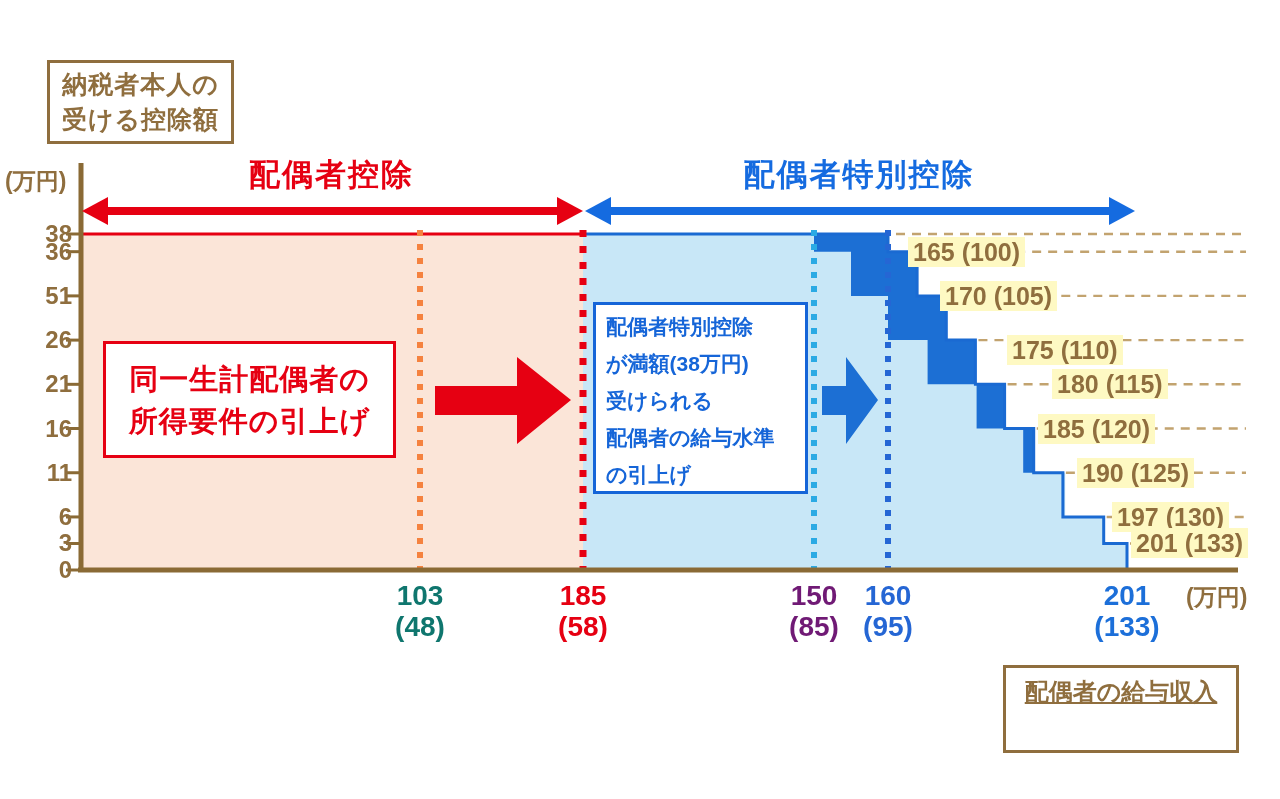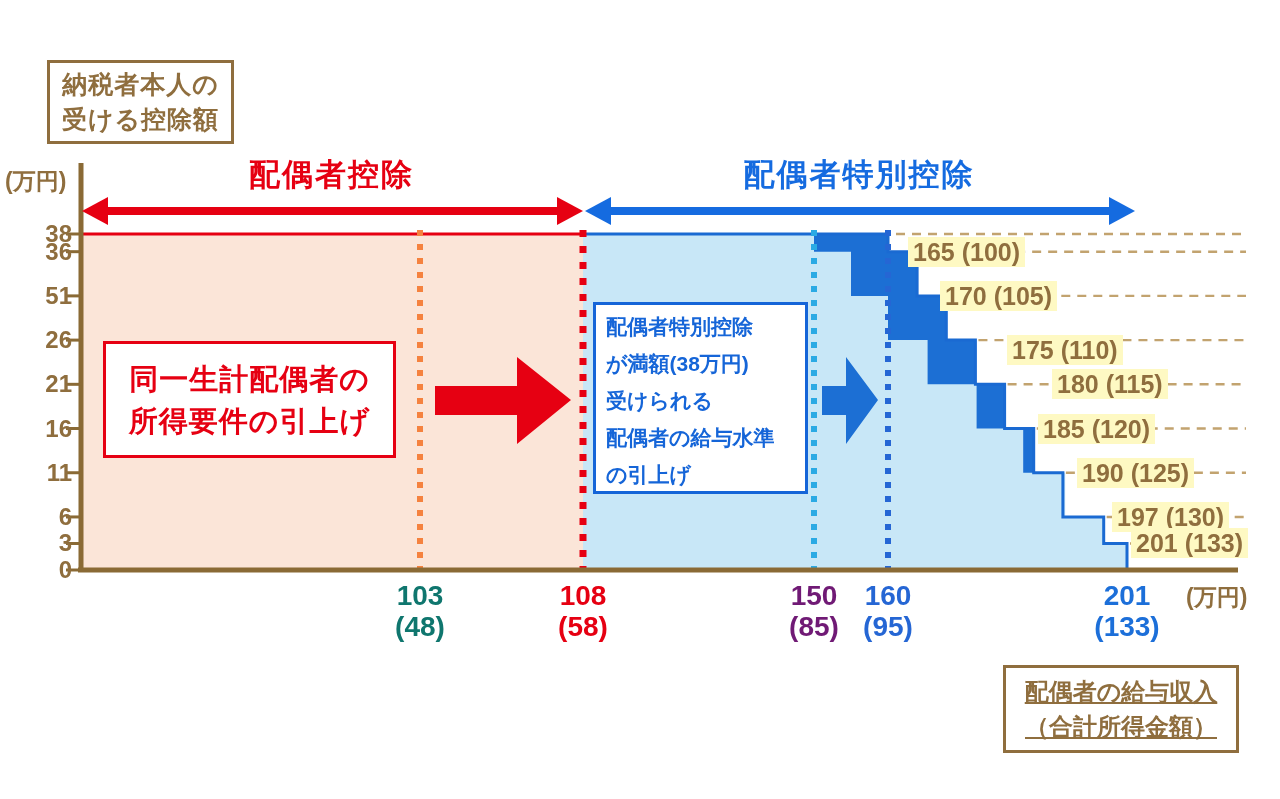--- a/index.html
+++ b/index.html
@@ -120,37 +120,36 @@
       <div class="steplab" style="left: 1077px; top: 457.737px;">190 (125)</div>
       <div class="steplab" style="left: 1112px; top: 501.947px;">197 (130)</div>
       <div class="steplab" style="left: 1131px; top: 528.474px;">201 (133)</div>
     </div>
   <div id="xlabels">
       <div class="xlab" style="left: 360px; color: #0f766e;">
         <div>103</div>
         <div>(48)</div>
       </div>
       <div class="xlab" style="left: 523px; color: rgb(230, 0, 18);">
-        <div>108</div>
+        <div>185</div>
         <div>(58)</div>
       </div>
       <div class="xlab" style="left: 754px; color: #701a75;">
         <div>150</div>
         <div>(85)</div>
       </div>
       <div class="xlab" style="left: 828px; color: rgb(37, 102, 212);">
         <div>160</div>
         <div>(95)</div>
       </div>
       <div class="xlab" style="left: 1067px; color: rgb(28, 111, 217);">
         <div>201</div>
         <div>(133)</div>
       </div>
     </div>
 
   <div class="xunit">(万円)</div>
 
   <div class="box salary-box">
     <div>配偶者の給与収入</div>
-    <div>（合計所得金額）</div>
   </div>
 
 </div>
 
 </body></html>

